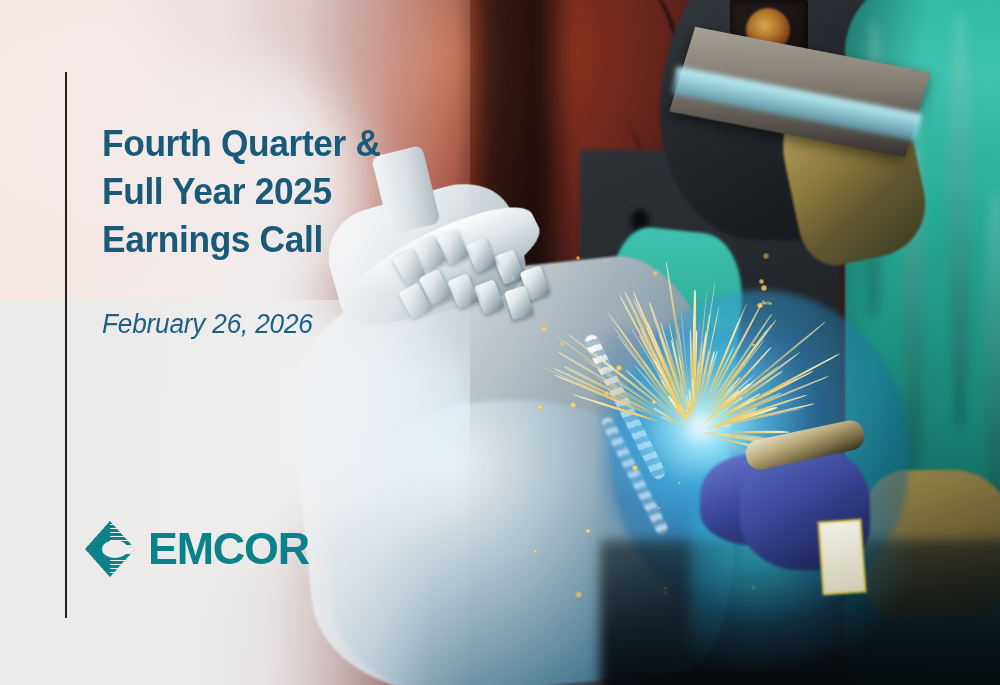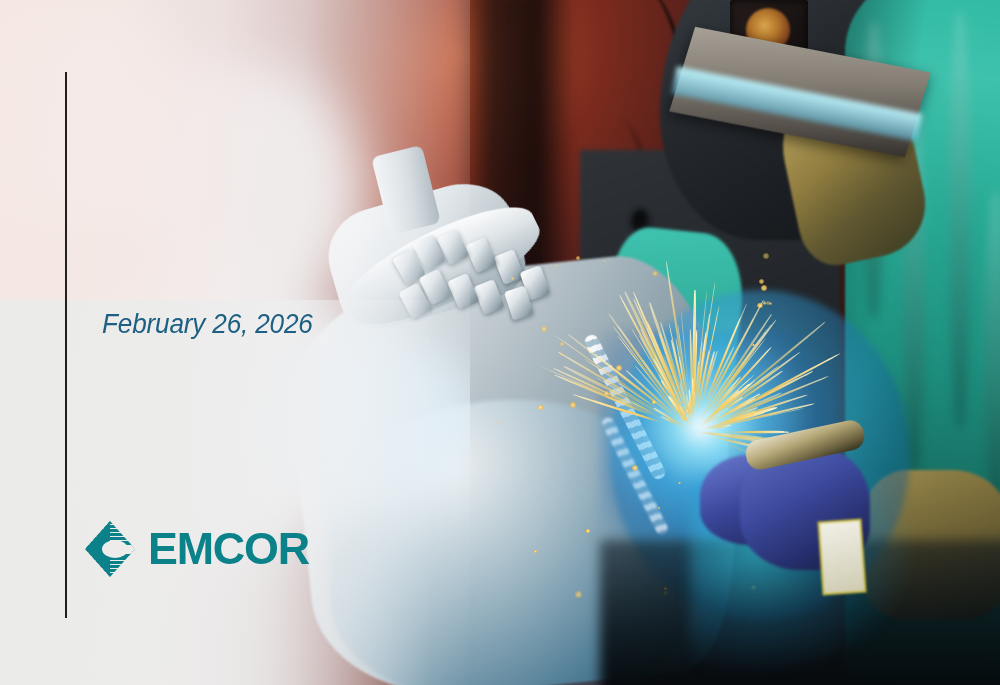--- a/index.html
+++ b/index.html
@@ -576,20 +576,25 @@
     <div class="blur-blob" style="left:120px;top:60px;width:240px;height:260px;background:rgba(255,255,255,.85);"></div>
     <div class="blur-blob" style="left:40px;top:260px;width:320px;height:300px;background:rgba(252,252,252,.9);"></div>
     <div class="blur-blob" style="left:230px;top:330px;width:260px;height:180px;background:rgba(226,240,248,.85);"></div>
     <div class="blur-blob" style="left:-40px;top:0px;width:240px;height:240px;background:rgba(240,222,219,.8);"></div>
   </div>
   <div class="scrim"></div>
   <div class="scrim-lower"></div>
 
   <div class="rule"></div>
 
+  <div class="title-block">
+    <div class="title-line">Fourth Quarter &amp;</div>
+    <div class="title-line">Full Year 2025</div>
+    <div class="title-line">Earnings Call</div>
+  </div>
 
   <div class="subtitle">February 26, 2026</div>
 
   <div class="logo">
     <svg class="logo-mark" viewBox="0 0 50 56" aria-hidden="true">
       <defs>
         <clipPath id="dia">
           <polygon points="25,0 50,28 25,56 0,28"></polygon>
         </clipPath>
       </defs>

